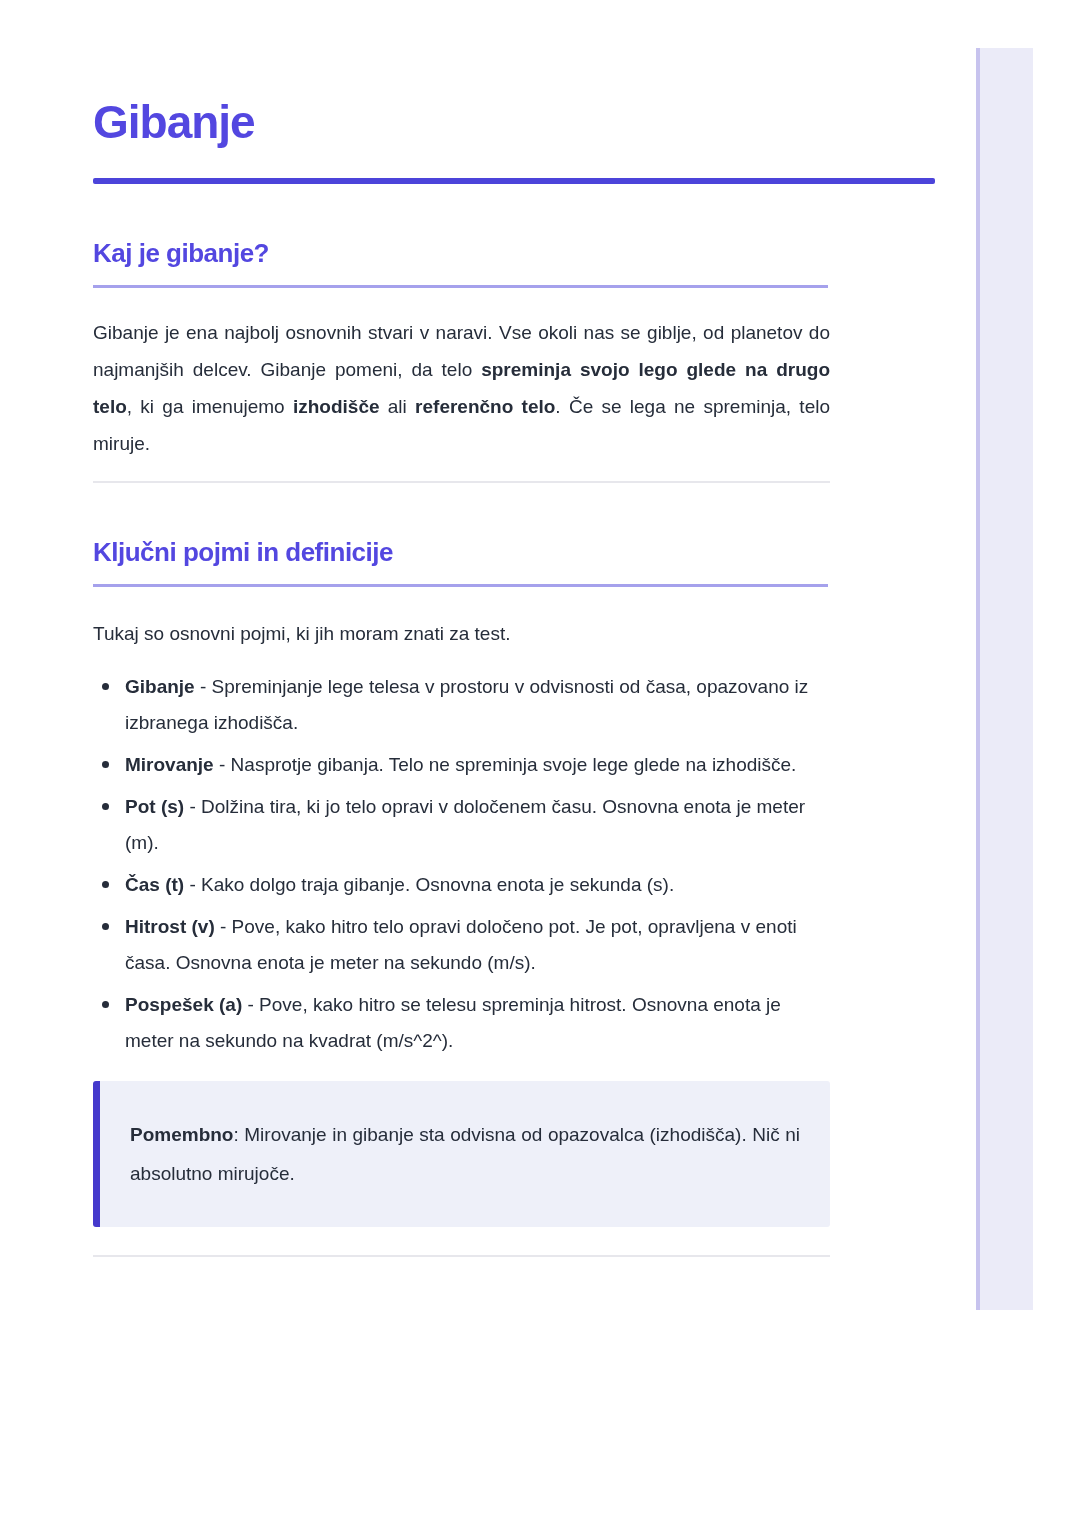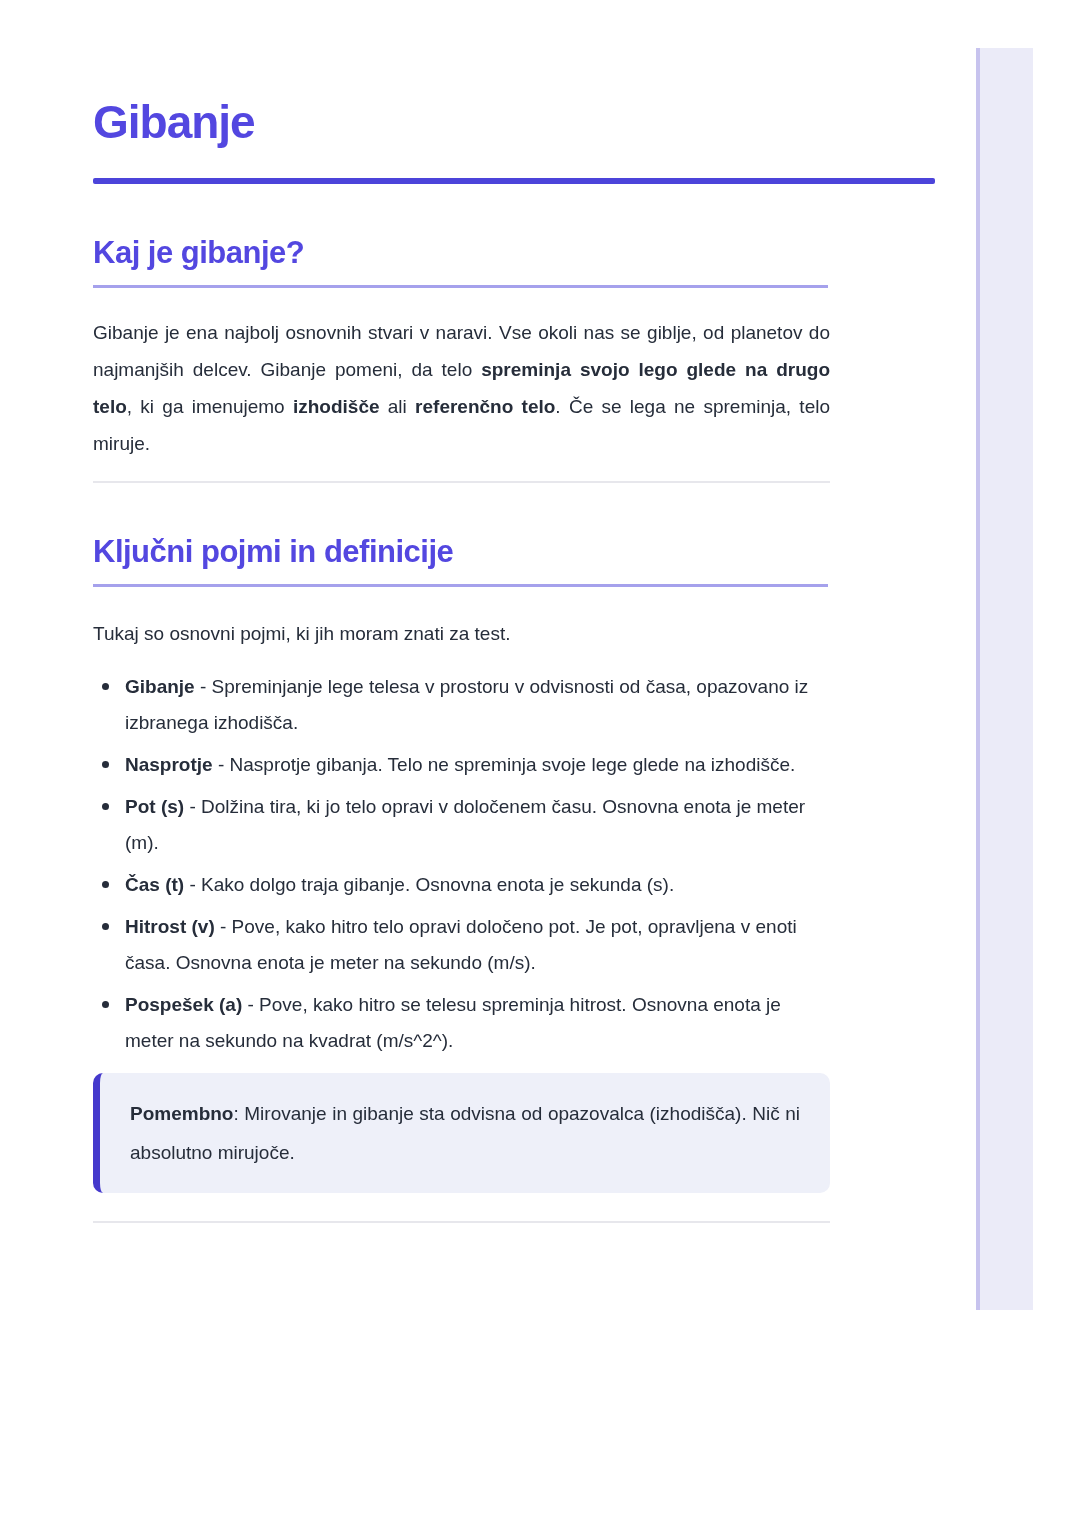--- a/index.html
+++ b/index.html
@@ -41,21 +41,21 @@
   }
   .title-rule {
     width: 842px;
     height: 6px;
     margin-top: 31px;
     background: var(--rule);
     border-radius: 2px;
   }
   h2 {
     margin: 51px 0 0 0;
-    font-size: 31px;
+    font-size: 26px;
     line-height: 36px;
     font-weight: bold;
     letter-spacing: -0.5px;
     color: var(--accent);
   }
   .h2-underline {
     width: 735px;
     height: 3px;
     margin-top: 14px;
     background: var(--underline);
@@ -94,25 +94,25 @@
     content: "";
     position: absolute;
     left: 9px;
     top: 14px;
     width: 7px;
     height: 7px;
     border-radius: 50%;
     background: var(--text);
   }
   .callout {
-    margin-top: 14px;
+    margin-top: 22px;
     background: var(--callout-bg);
     border-left: 7px solid var(--callout-border);
-    border-radius: 10px;
-    padding: 21px 30px;
+    border-radius: 3px;
+    padding: 34px 30px;
   }
   .callout p.body {
     margin: 0;
     line-height: 39px;
   }
   .footer {
     position: absolute;
     top: 1441px;
     right: 55px;
     font-size: 10px;
@@ -140,21 +140,21 @@
 
     <div class="divider"></div>
 
     <section>
       <h2>Ključni pojmi in definicije</h2>
       <div class="h2-underline"></div>
       <p class="body intro">Tukaj so osnovni pojmi, ki jih moram znati za test.</p>
 
       <ul class="terms">
         <li><span class="b">Gibanje</span><span> - Spreminjanje lege telesa v prostoru v odvisnosti od časa, opazovano iz izbranega izhodišča.</span></li>
-        <li><span class="b">Nasprotje</span><span> - Nasprotje gibanja. Telo ne spreminja svoje lege glede na izhodišče.</span></li>
+        <li><span class="b">Mirovanje</span><span> - Nasprotje gibanja. Telo ne spreminja svoje lege glede na izhodišče.</span></li>
         <li><span class="b">Pot (s)</span><span> - Dolžina tira, ki jo telo opravi v določenem času. Osnovna enota je meter (m).</span></li>
         <li><span class="b">Čas (t)</span><span> - Kako dolgo traja gibanje. Osnovna enota je sekunda (s).</span></li>
         <li><span class="b">Hitrost (v)</span><span> - Pove, kako hitro telo opravi določeno pot. Je pot, opravljena v enoti časa. Osnovna enota je meter na sekundo (m/s).</span></li>
         <li><span class="b">Pospešek (a)</span><span> - Pove, kako hitro se telesu spreminja hitrost. Osnovna enota je meter na sekundo na kvadrat (m/s^2^).</span></li>
       </ul>
 
       <div class="callout">
         <p class="body justify"><span class="b">Pomembno</span><span>: Mirovanje in gibanje sta odvisna od opazovalca (izhodišča). Nič ni absolutno mirujoče.</span></p>
       </div>
     </section>

